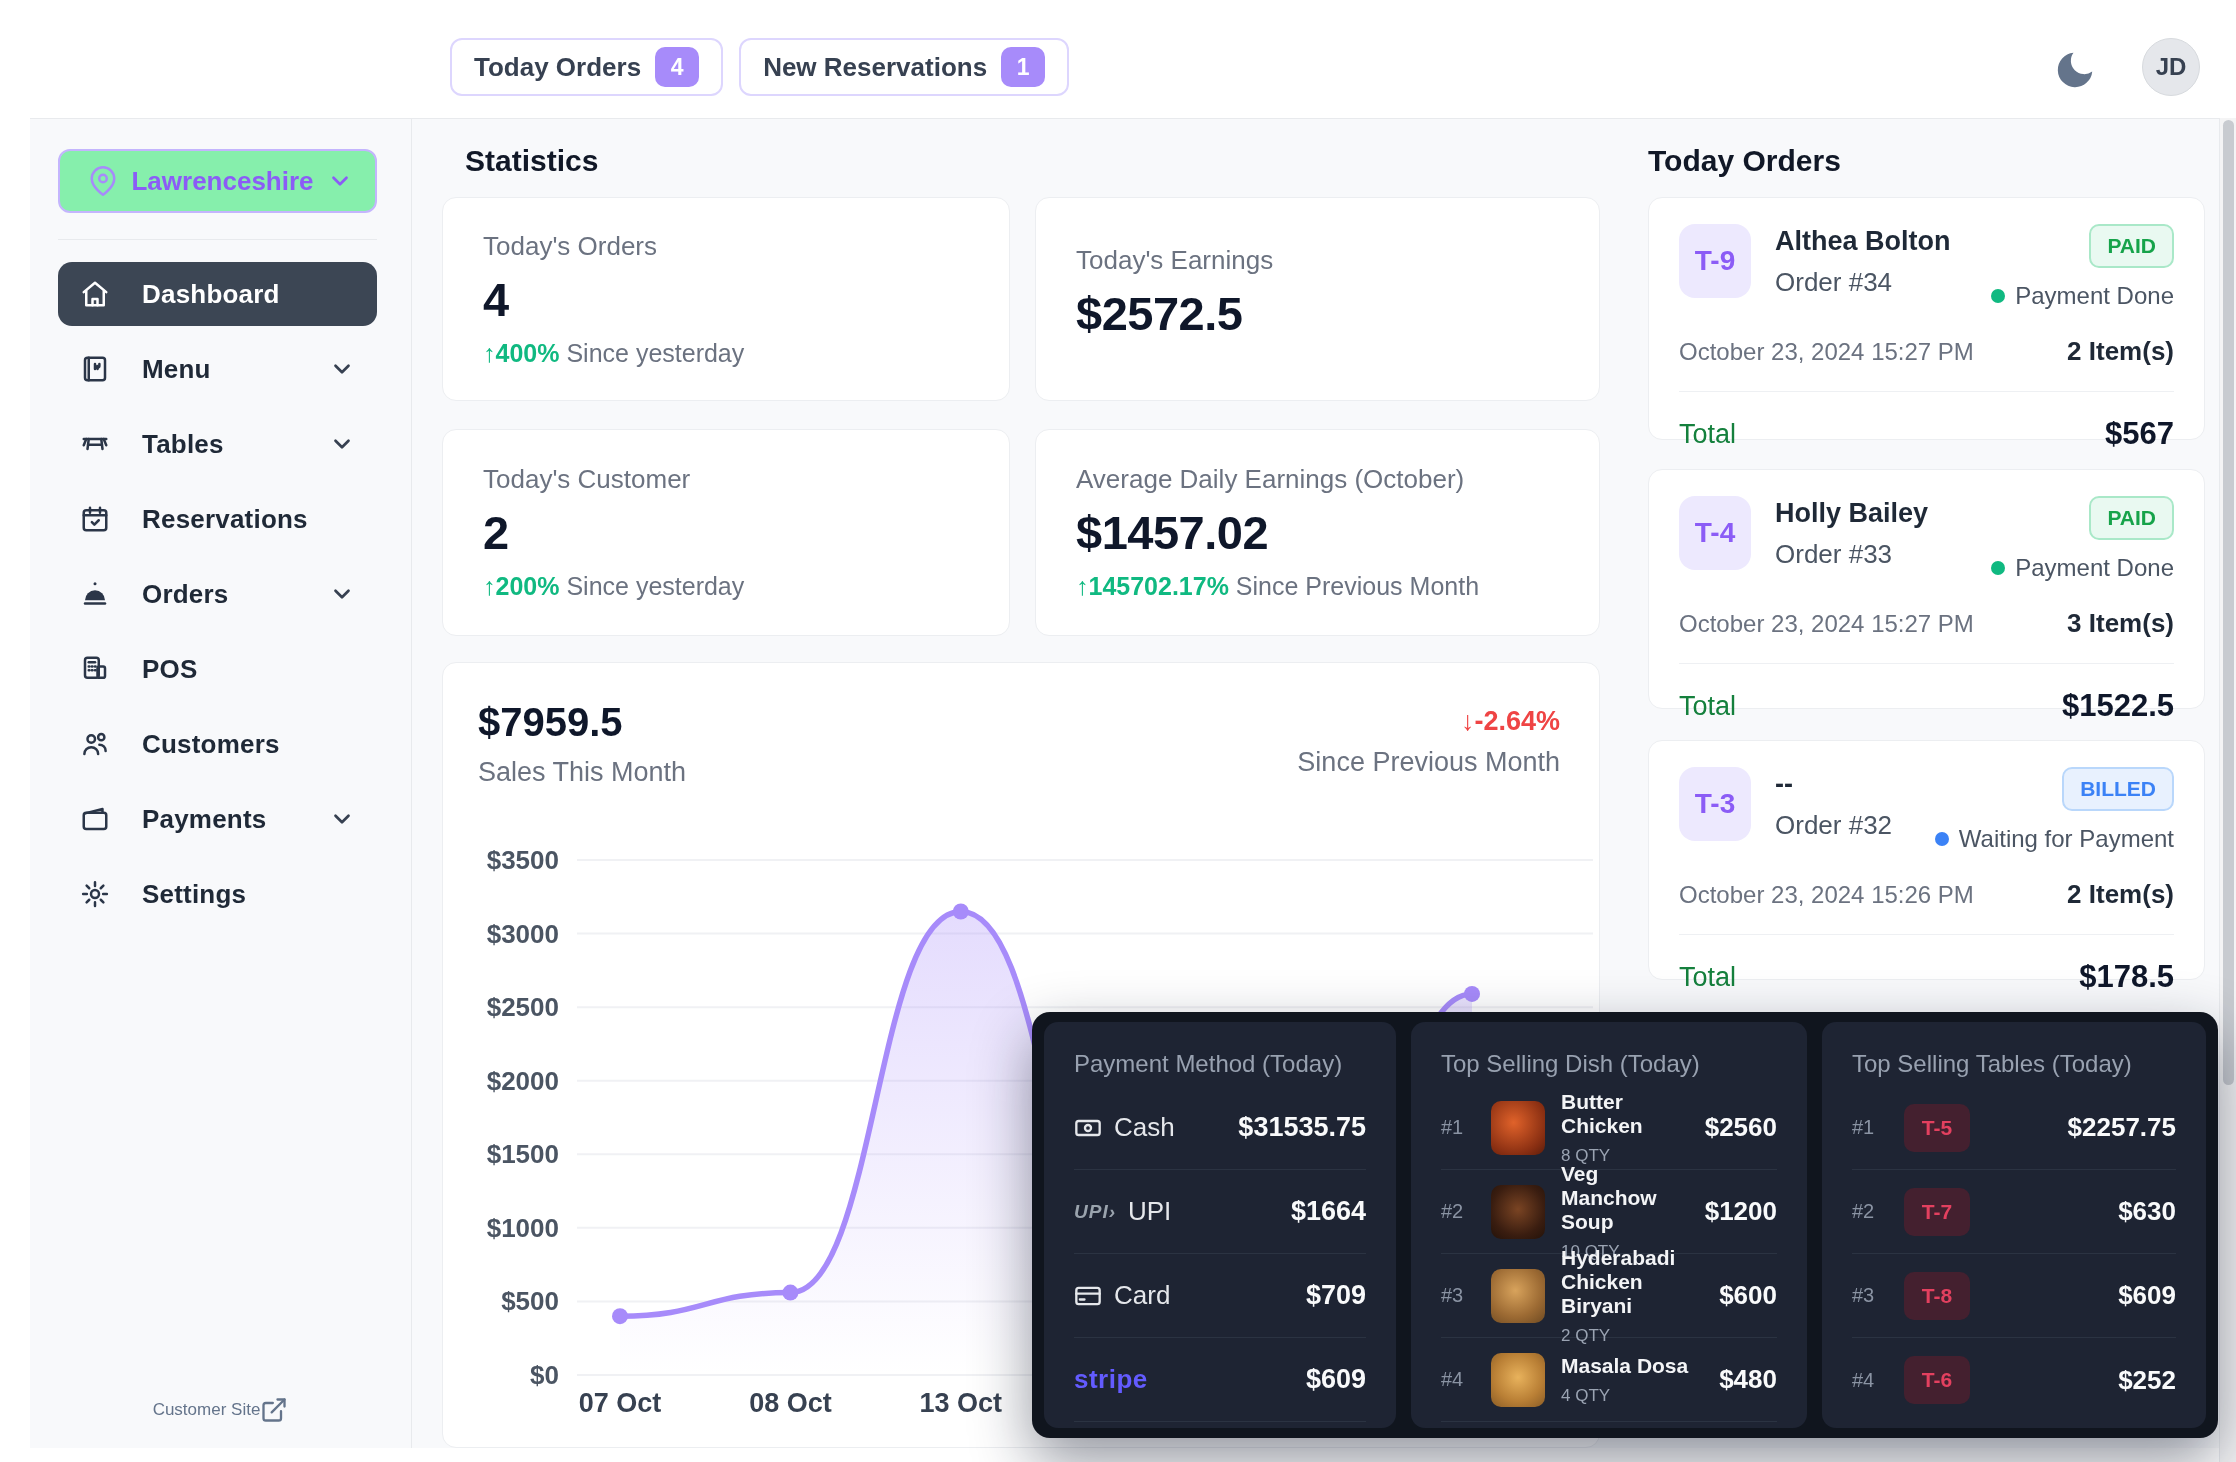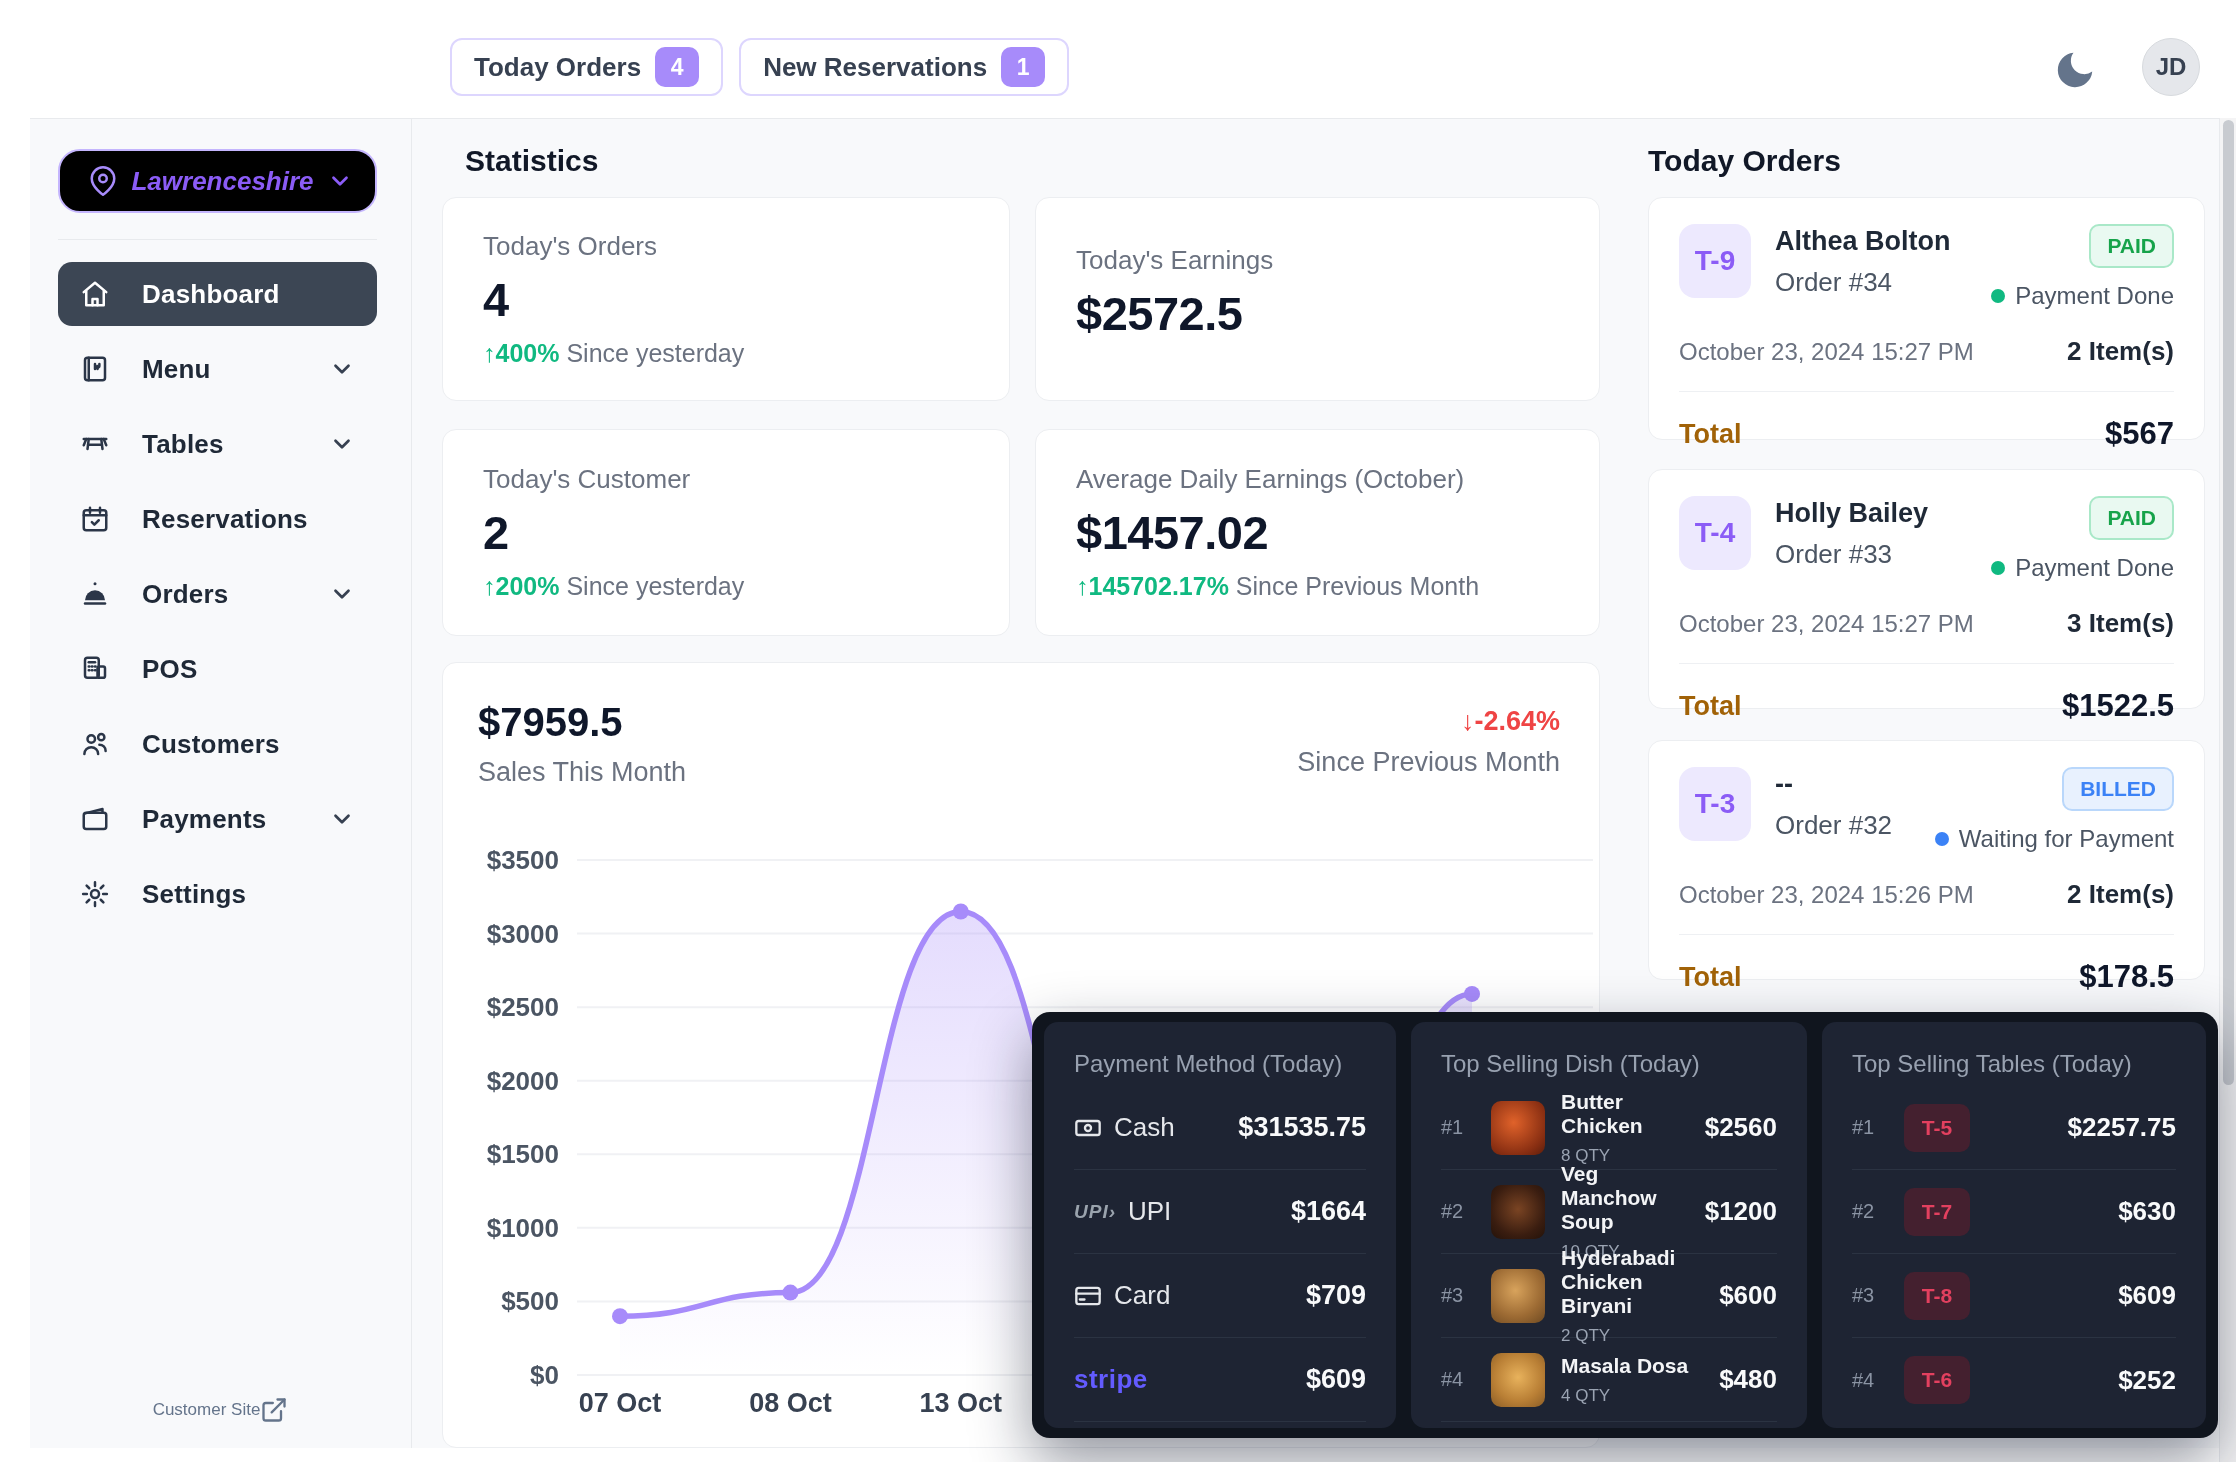--- a/index.html
+++ b/index.html
@@ -18,22 +18,22 @@
   .avatar { position:absolute; left:2142px; top:38px; width:58px; height:58px; border-radius:50%;
     background:#e5e7eb; border:1px solid #d7dade; display:flex; align-items:center; justify-content:center;
     font-size:24px; font-weight:700; color:#374151; cursor:pointer; }
 
   
   .content-bg { position:absolute; left:30px; top:118px; width:2190px; height:1330px;
     background:#f8f9fb; border-top:1px solid #e8eaed; }
   .sidebar { position:absolute; left:30px; top:119px; width:382px; height:1329px;
     background:#f8f9fb; border-right:1px solid #e8eaed; padding:30px 34px 0 28px; }
 
-  .loc-btn { display:flex; align-items:center; height:64px; width:100%; background:#000000;
-    border:2px solid #c4b5fd; border-radius:22px; padding:0 20px; cursor:pointer;font-style:italic; }
+  .loc-btn { display:flex; align-items:center; height:64px; width:100%; background:#86efac;
+    border:2px solid #c4b5fd; border-radius:12px; padding:0 20px; cursor:pointer; }
   .loc-btn .pin { color:#a78bfa; margin-left:8px; }
   .loc-label { flex:1; text-align:center; color:#8b5cf6; font-size:26px; font-weight:700; }
   .loc-chev { color:#8b5cf6; margin-right:2px; }
   .side-divider { height:1px; background:#e8eaed; margin:26px 0 22px 0; }
 
   .nav-item { display:flex; align-items:center; gap:30px; height:64px; padding:0 22px;
     border-radius:14px; color:#1f2937; cursor:pointer; margin-bottom:11px; }
   .nav-item .nicon { width:32px; height:32px; flex:none; color:#2b3648; display:flex; align-items:center; }
   .nav-item .nlabel { font-size:26px; font-weight:700; letter-spacing:.2px; }
   .nav-item .nchev { margin-left:auto; color:#374151; }
@@ -74,21 +74,21 @@
   .status-badge.paid { background:#e9f9f1; border:2px solid #a9e8c8; color:#16a34a; }
   .status-badge.billed { background:#e8f1fe; border:2px solid #b9d7fb; color:#3b82f6; }
   .status-note { margin-top:14px; font-size:24px; color:#4b5563; display:flex; align-items:center; gap:10px; justify-content:flex-end; }
   .dot { width:14px; height:14px; border-radius:50%; display:inline-block; }
   .dot.green { background:#10b981; } .dot.blue { background:#3b82f6; }
   .oc-mid { display:flex; justify-content:space-between; align-items:center; margin-top:26px; }
   .oc-date { font-size:24px; color:#6b7280; }
   .oc-items { font-size:26px; font-weight:700; color:#1f2937; }
   .oc-hr { height:1px; background:#eef0f3; margin:24px 0; }
   .oc-total { display:flex; justify-content:space-between; align-items:center; }
-  .oc-total-label { font-size:27px; font-weight:700; color:#a16207; }
+  .oc-total-label { font-size:27px; font-weight:400; color:#15803d; }
   .oc-total-amt { font-size:31px; font-weight:800; color:#0f172a; }
 
   
   .overlay { position:absolute; left:1032px; top:1012px; width:1186px; height:426px;
     background:#10151e; border-radius:18px; box-shadow:0 24px 60px rgba(15,23,42,.45);
     display:flex; gap:15px; padding:10px 12px; z-index:10; }
   .opanel { background:#1e2433; border-radius:14px; padding:28px 30px; height:100%; overflow:hidden; }
   .opanel-title { font-size:24px; color:#98a1b0; margin-bottom:8px; }
   .p-pay { flex:0 0 352px; }
   .p-dish { flex:0 0 396px; }

